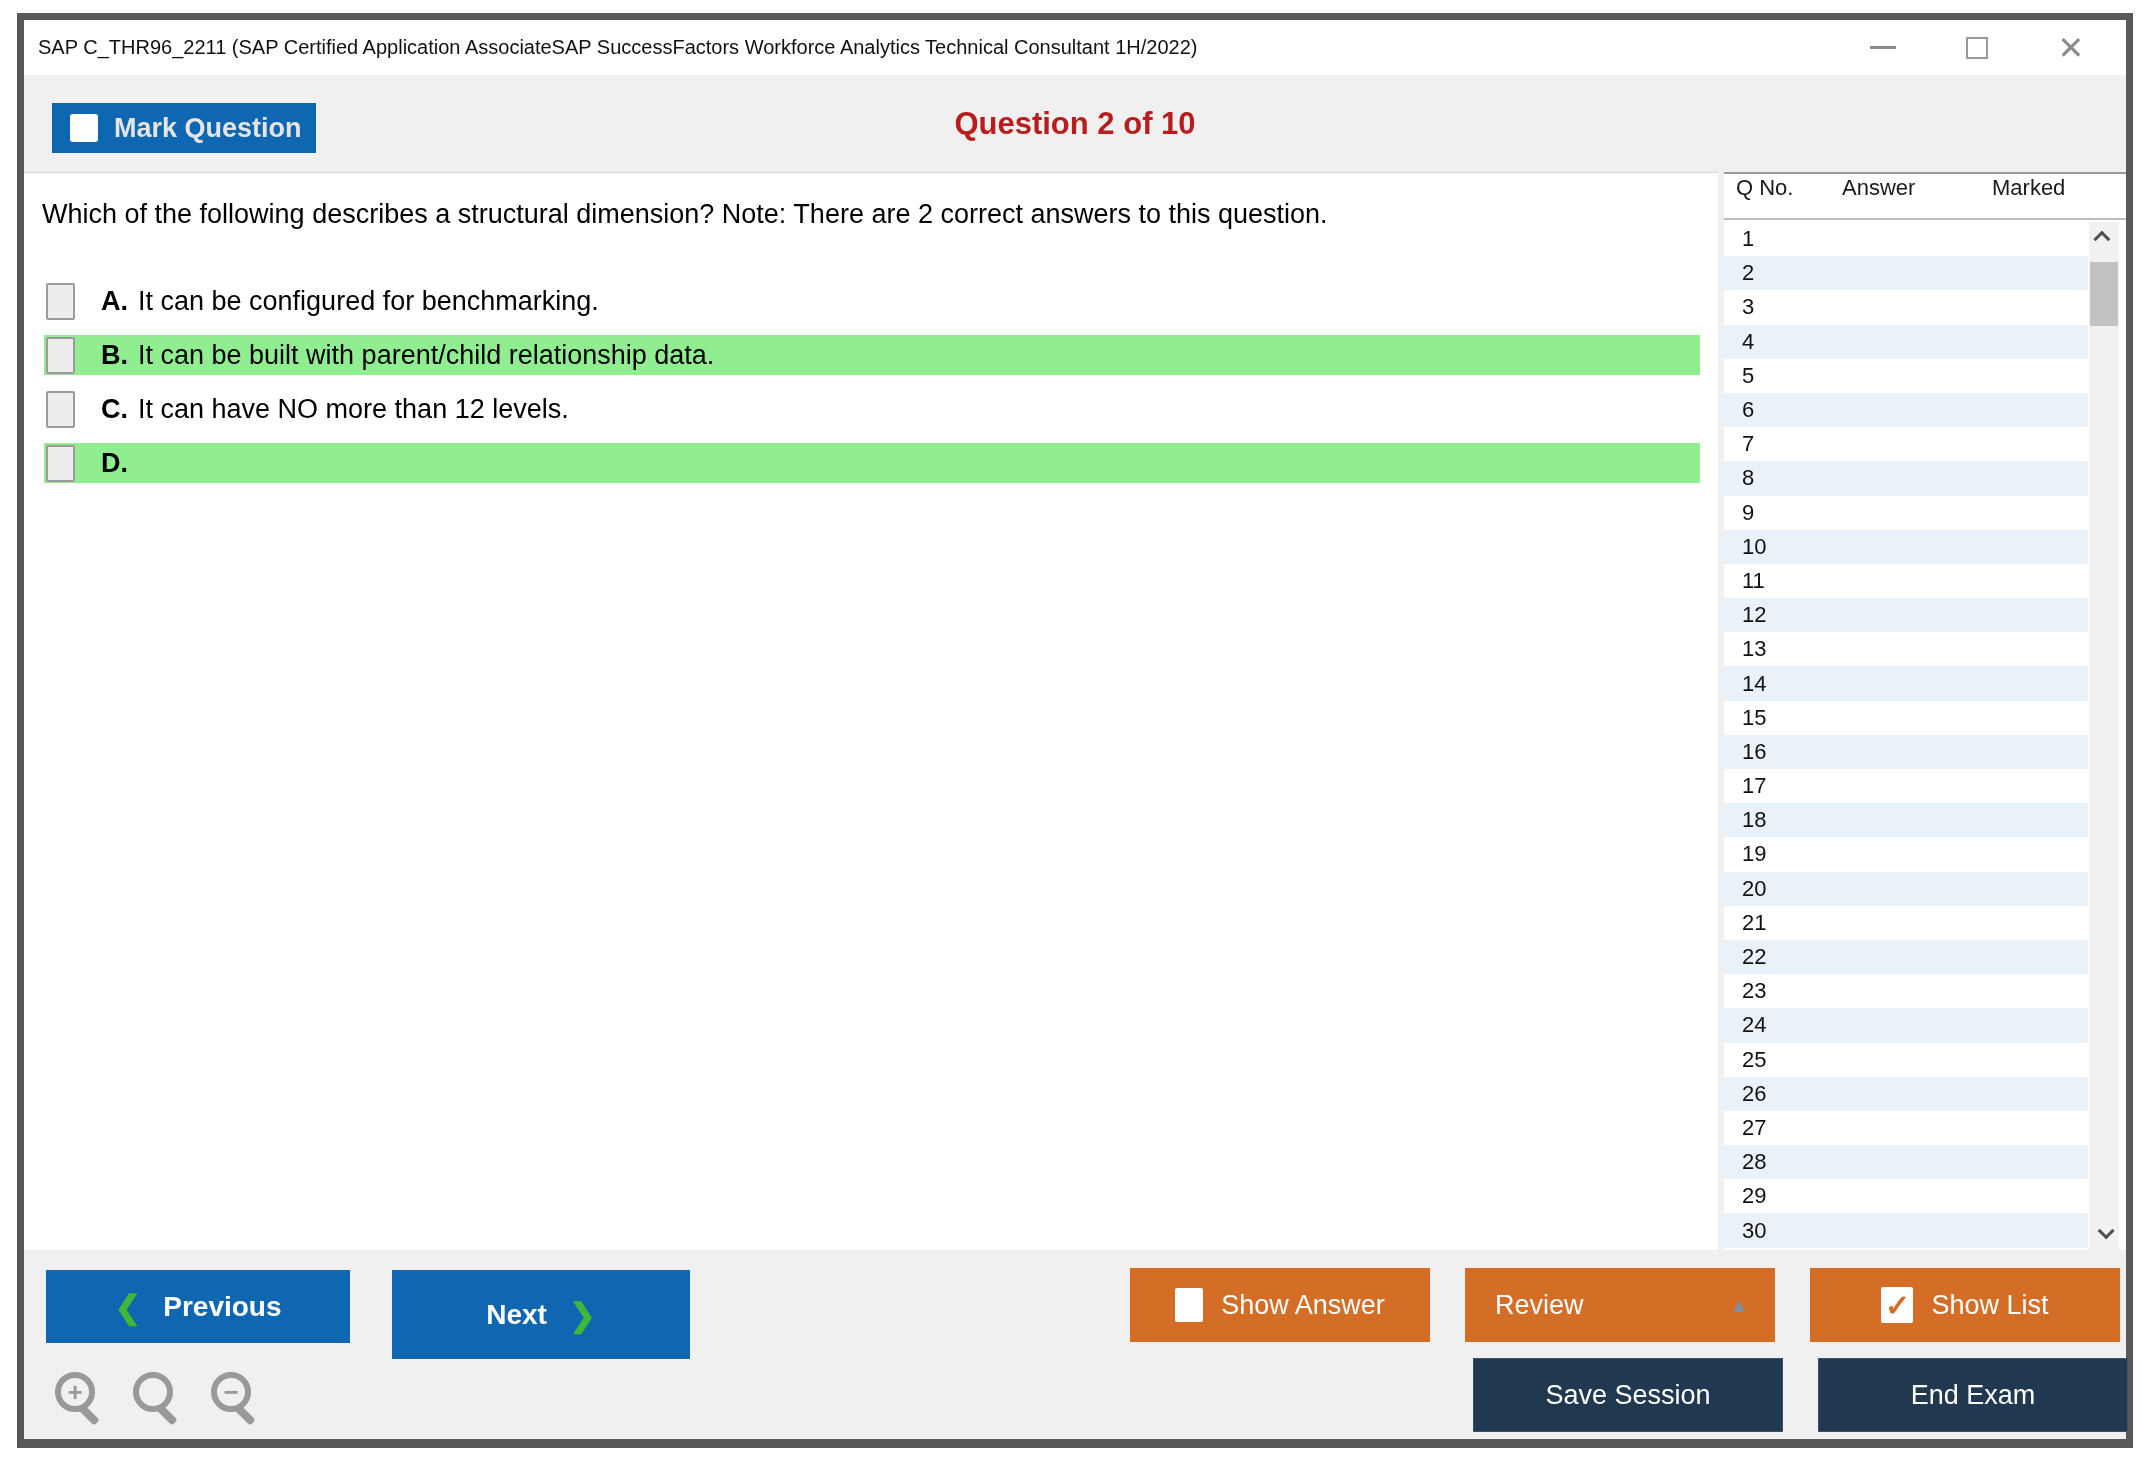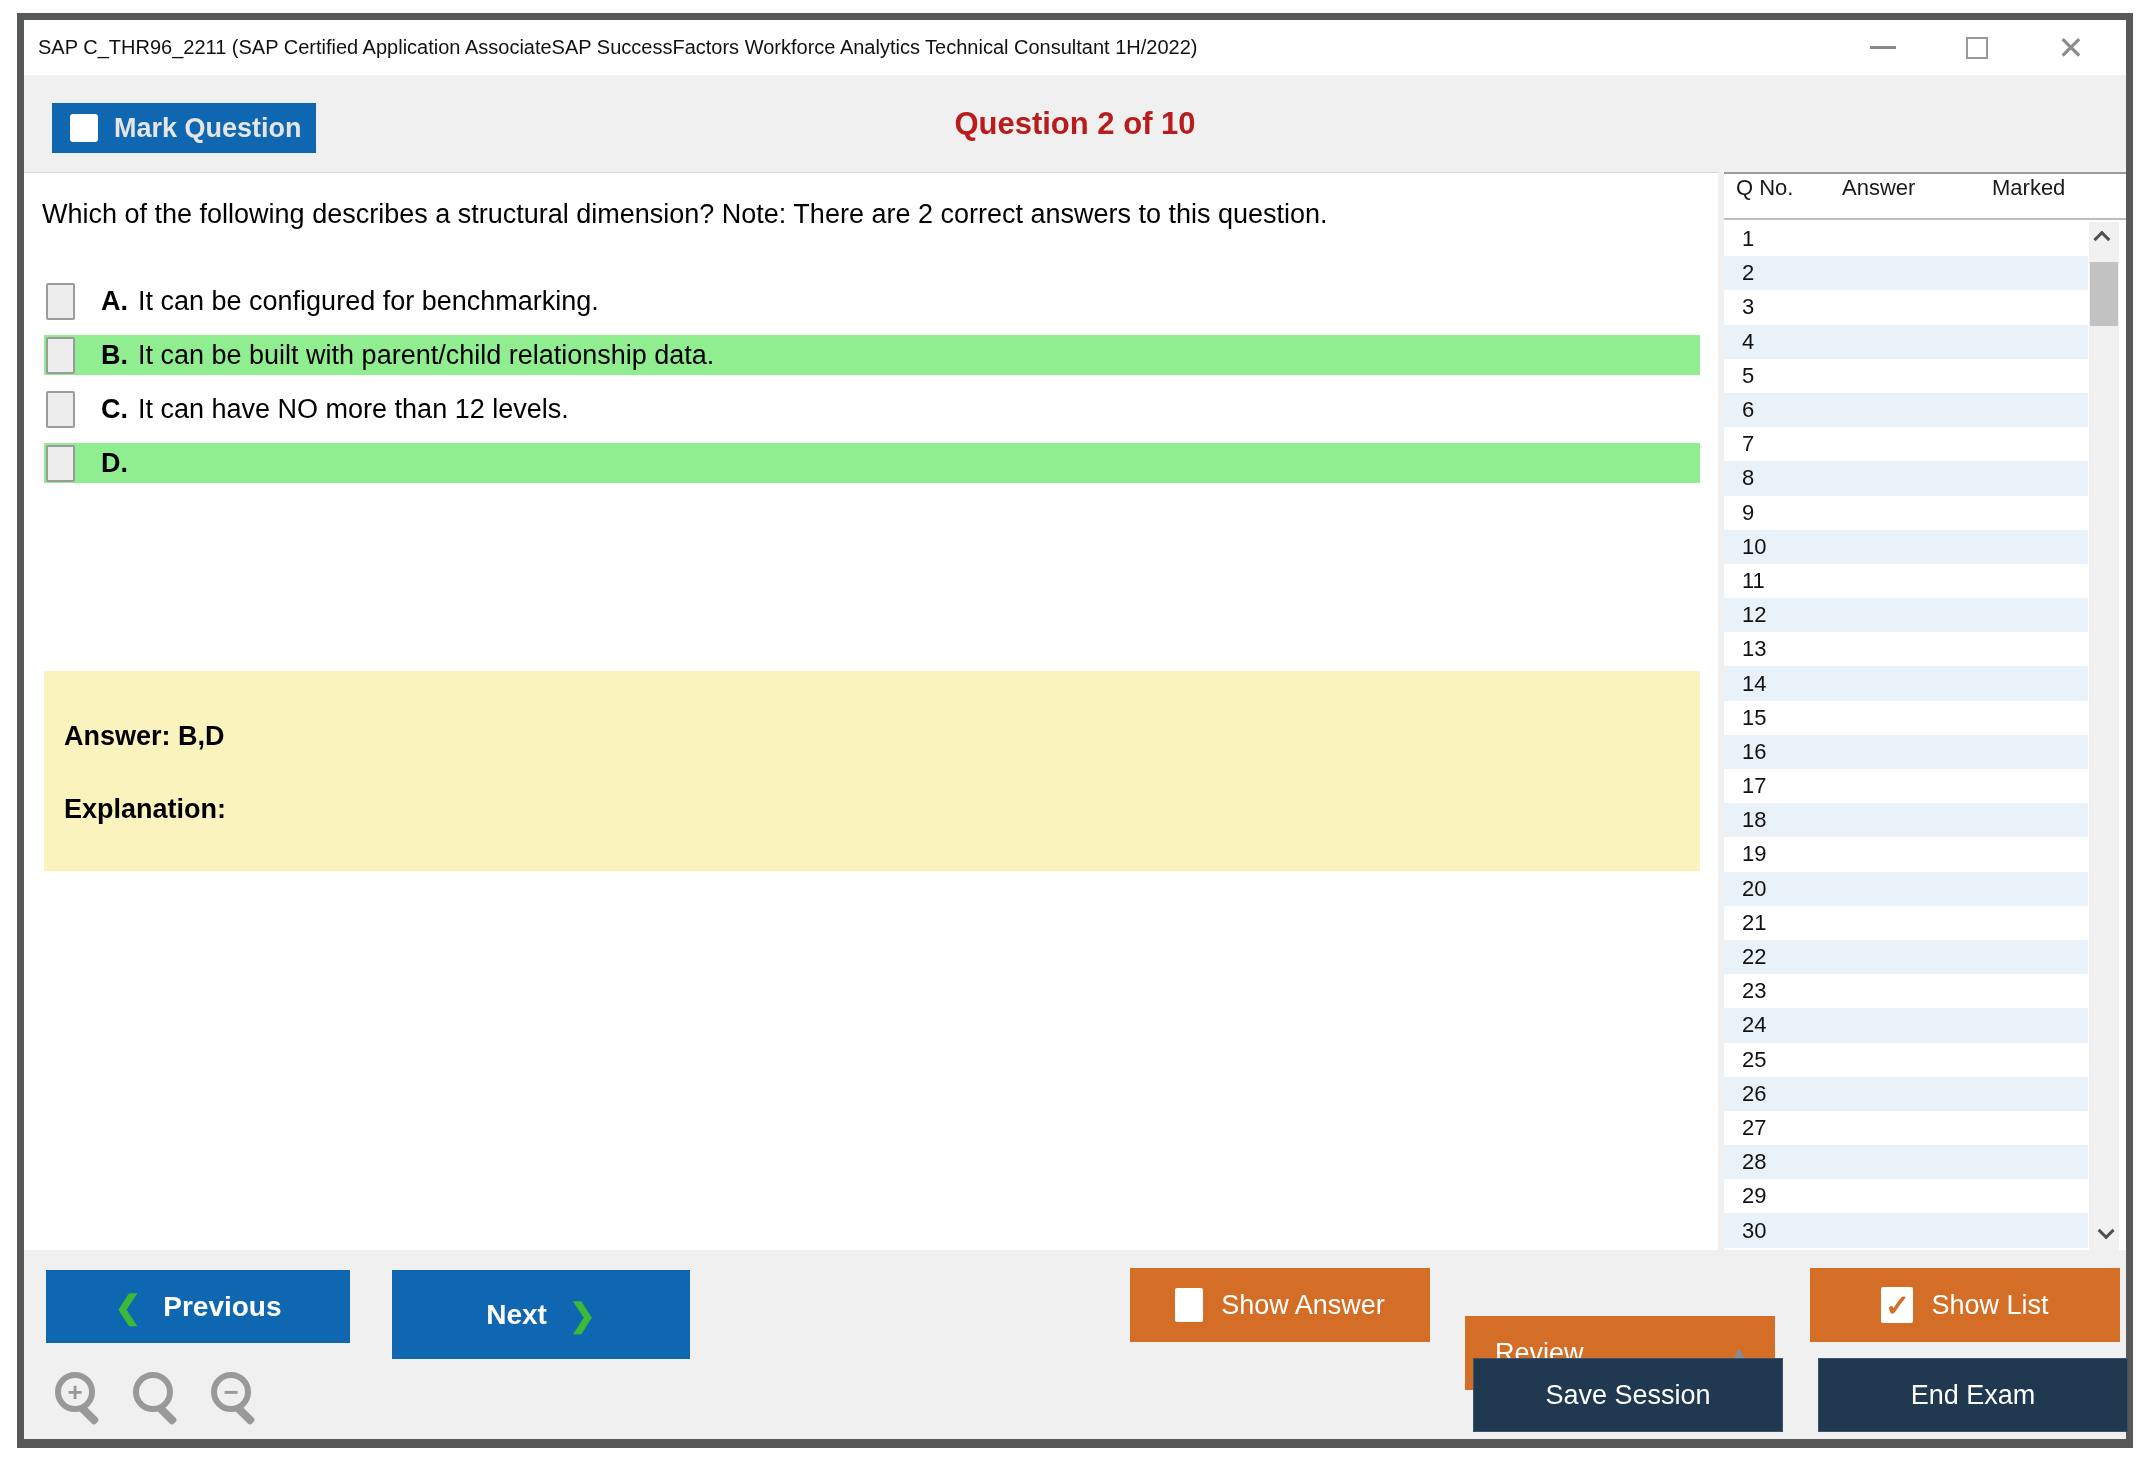--- a/index.html
+++ b/index.html
@@ -59,21 +59,21 @@
   .sb-thumb{position:absolute;left:1px;top:40px;width:28px;height:64px;background:#c2c2c2;cursor:grab;}
   
   .footer{position:absolute;left:0;top:1230px;width:2102px;height:189px;background:#f0f0f0;}
   .btn{position:absolute;display:flex;align-items:center;justify-content:center;box-sizing:border-box;cursor:pointer;color:#fff;}
   .btn-blue{background:var(--accent-blue,#0f67b1);font-weight:bold;font-size:28px;gap:22px;}
   .btn-orange{background:var(--accent-orange,#d46e27);font-size:27px;gap:18px;}
   .btn-navy{background:var(--accent-navy,#203950);font-size:27px;border:1px solid #3c5268;}
   .prev-btn{left:22px;top:20px;width:304px;height:73px;}
   .next-btn{left:368px;top:20px;width:298px;height:89px;text-align:center;}
   .show-answer-btn{left:1106px;top:18px;width:300px;height:74px;}
-  .review-btn{left:1441px;top:18px;width:310px;height:74px;justify-content:flex-start;padding-left:30px;margin-top:48px;}
+  .review-btn{left:1441px;top:18px;width:310px;height:74px;justify-content:flex-start;padding-left:30px;}
   .show-list-btn{left:1786px;top:18px;width:310px;height:74px;}
   .save-btn{left:1441px;top:1338px;width:310px;height:74px;}
   .end-btn{left:1786px;top:1338px;width:310px;height:74px;}
   .save-btn,.end-btn{top:auto;margin-left:8px;} 
   .row2{top:108px !important;}
   .chevron{color:var(--chevron-green,#3eb838);font-size:32px;font-weight:bold;line-height:1;}
   .wcb{width:28px;height:34px;background:#ffffff;border-radius:2px;flex:none;}
   .wcb.checked{display:flex;align-items:center;justify-content:center;color:var(--accent-orange,#d46e27);
     font-size:30px;font-weight:bold;width:32px;height:36px;}
   .review-tri{position:absolute;right:26px;top:50%;transform:translateY(-50%);font-size:20px;color:#7f8f9b;}
@@ -132,24 +132,20 @@
     <span class="opt-checkbox"></span>
     <span class="opt-letter">C.</span>
     <span class="opt-text">It can have NO more than 12 levels.</span>
   </div>
 
   <div class="option-row highlight">
     <span class="opt-checkbox"></span>
     <span class="opt-letter">D.</span>
   </div>
 </div>
-    <div class="answer-box">
-      <div class="answer-line">Answer: B,D</div>
-      <div class="answer-line">Explanation:</div>
-    </div>
   </div>
 
   <div class="sidebar">
     <div class="side-header">
       <span class="col-label col-qno">Q No.</span>
       <span class="col-label col-answer">Answer</span>
       <span class="col-label col-marked">Marked</span>
     </div>
     <div class="qlist" id="qlist">
   <div class="qrow">

